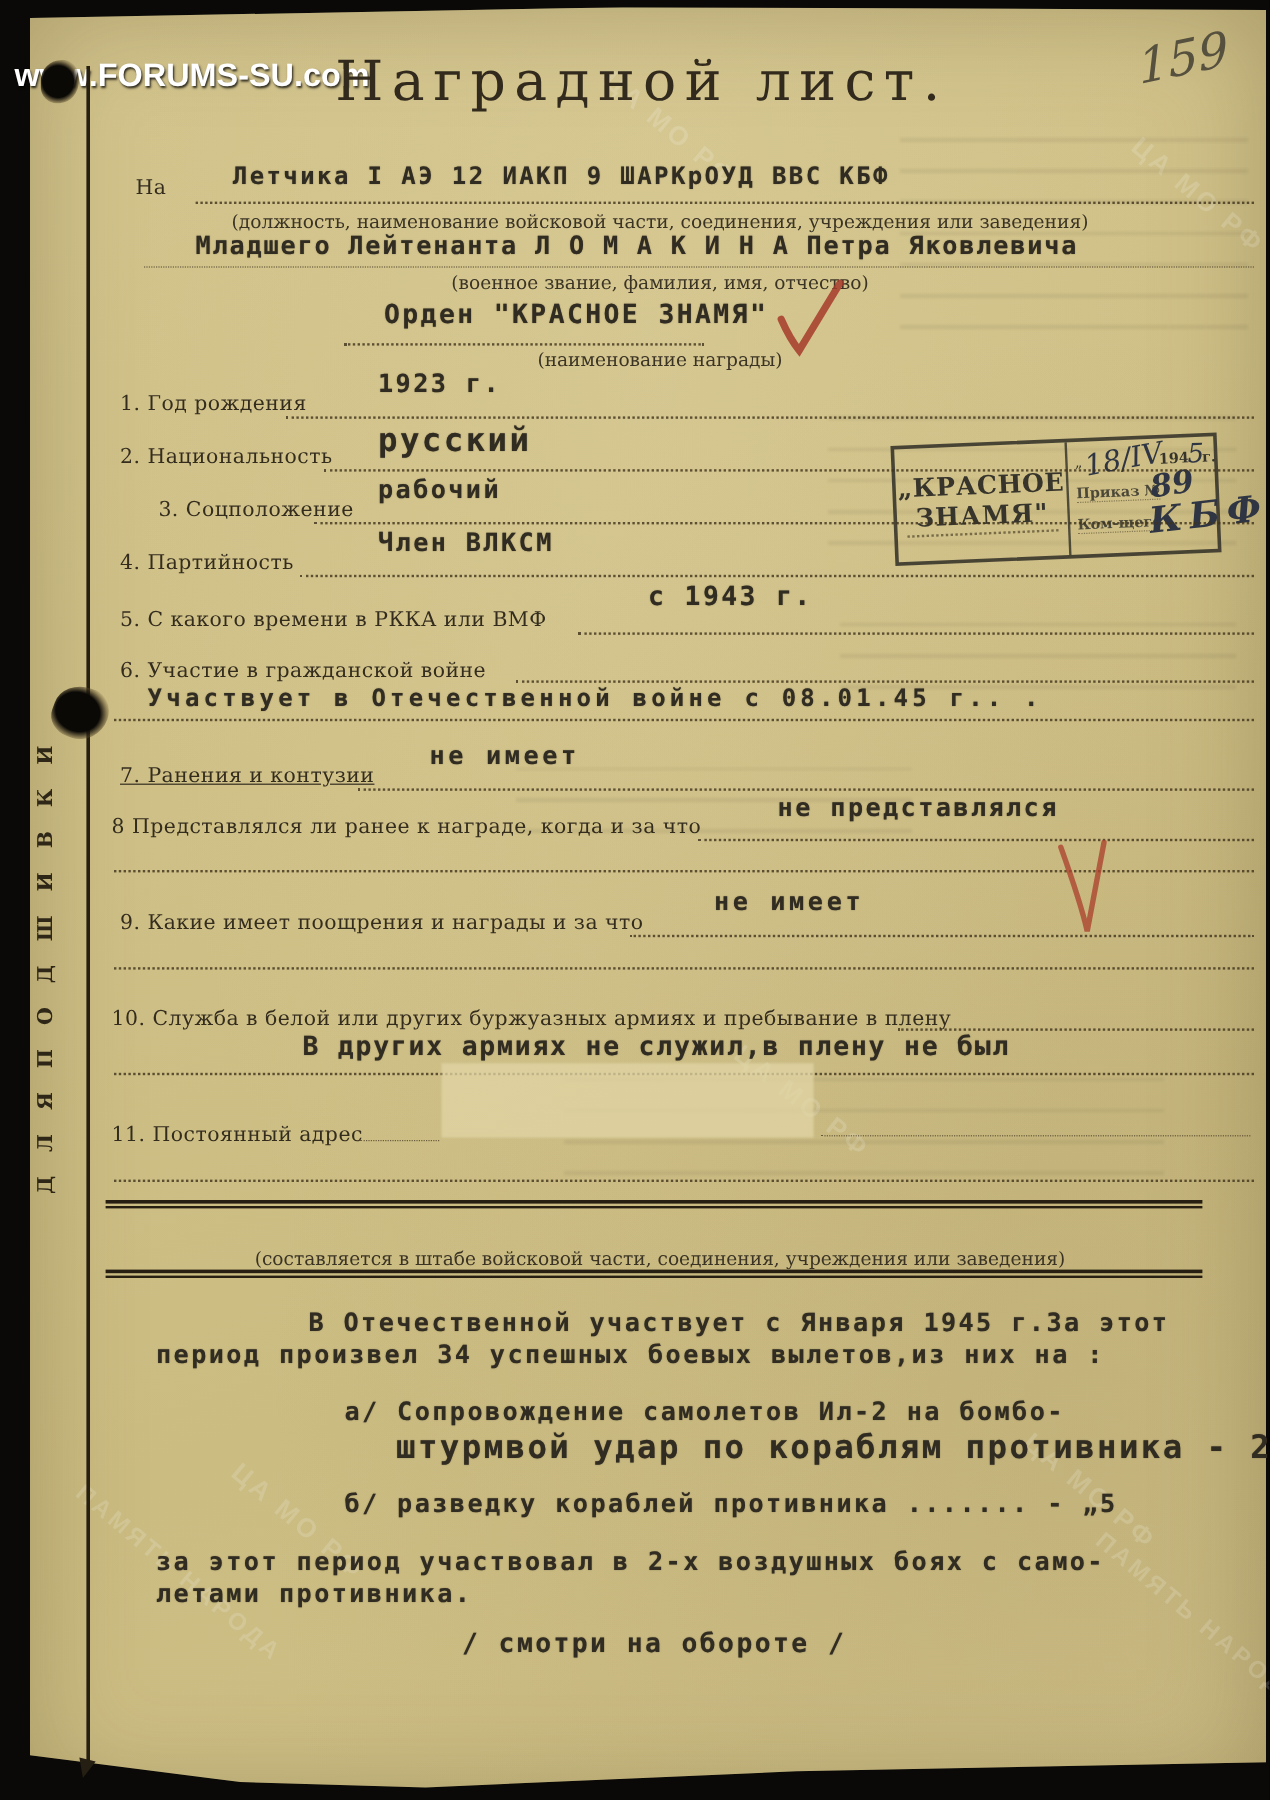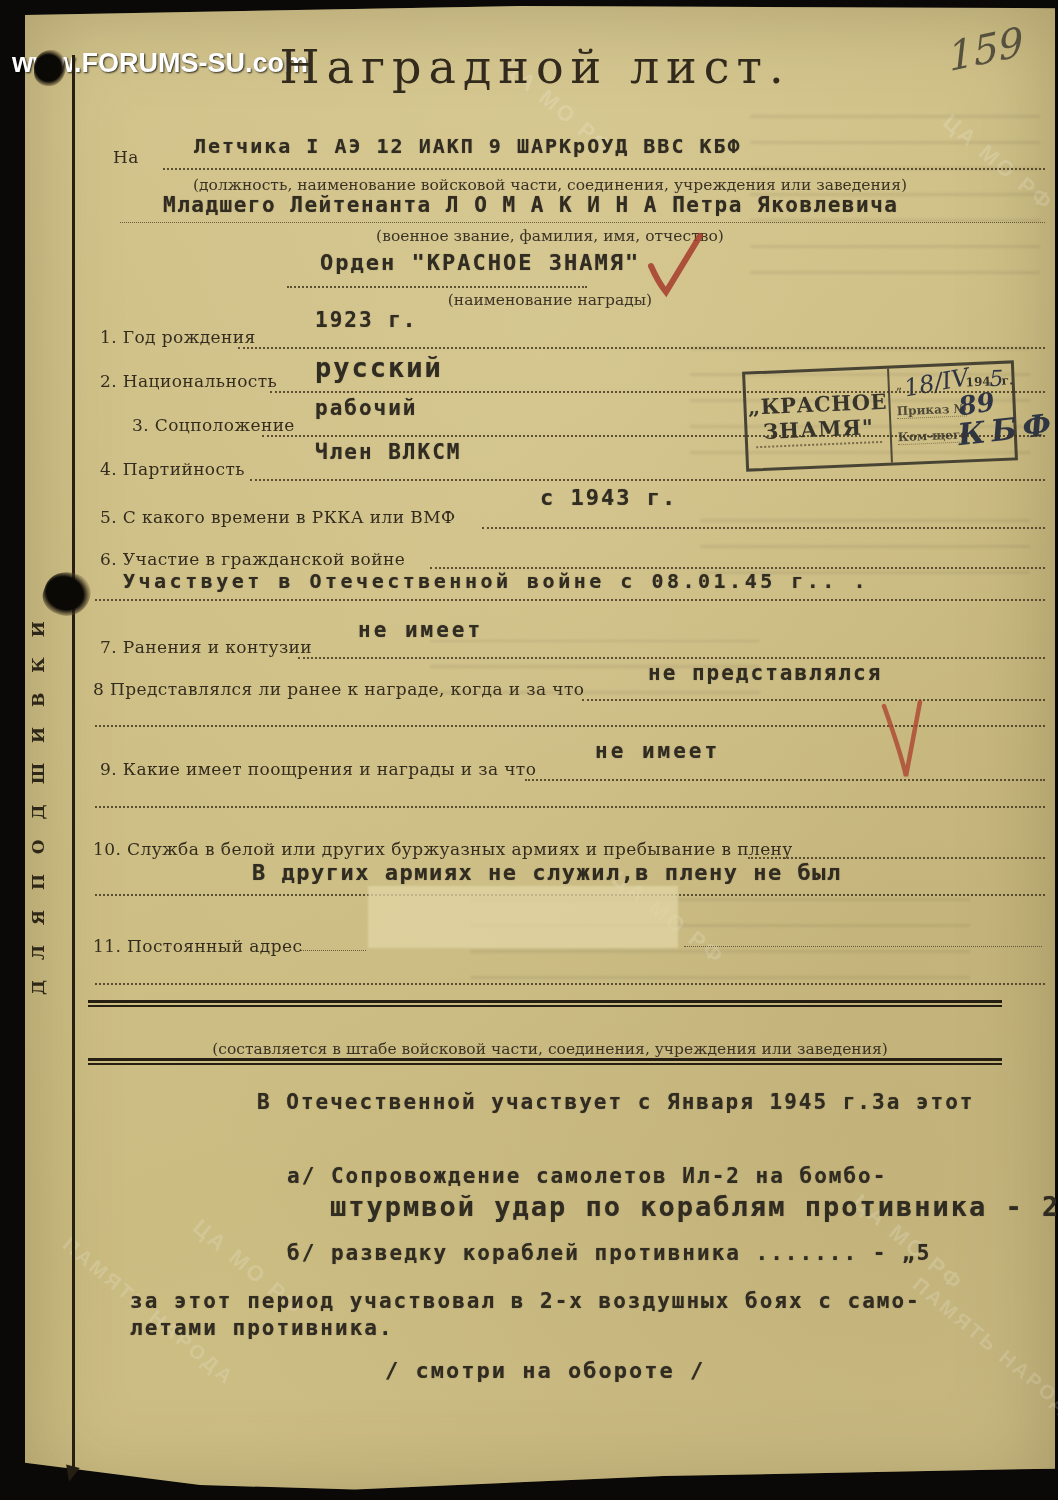--- a/index.html
+++ b/index.html
@@ -116,21 +116,21 @@
 
   <div class="abs lbl" style="left:100px;top:507px;">5. С какого времени в РККА или ВМФ</div>
   <div class="abs typed" style="left:540px;top:485px;font-size:22px;letter-spacing:2px;">с 1943 г.</div>
   <div class="abs dot" style="left:482px;top:527px;width:563px;"></div>
 
   <div class="abs lbl" style="left:100px;top:549px;">6. Участие в гражданской войне</div>
   <div class="abs dot" style="left:430px;top:567px;width:615px;"></div>
   <div class="abs typed" style="left:123px;top:569px;font-size:20px;letter-spacing:3.5px;">Участвует в Отечественной войне с 08.01.45 г.. .</div>
   <div class="abs dot" style="left:95px;top:599px;width:950px;"></div>
 
-  <div class="abs lbl" style="left:100px;top:637px;">7. Ранения и контузии</div>
+  <div class="abs lbl" style="left:100px;top:637px;text-decoration:underline;">7. Ранения и контузии</div>
   <div class="abs typed" style="left:358px;top:618px;font-size:21px;letter-spacing:3px;">не имеет</div>
   <div class="abs dot" style="left:298px;top:657px;width:747px;"></div>
 
   <div class="abs lbl" style="left:93px;top:679px;">8 Представлялся ли ранее к награде, когда и за что</div>
   <div class="abs typed" style="left:648px;top:661px;font-size:21px;letter-spacing:2px;">не представлялся</div>
   <div class="abs dot" style="left:582px;top:699px;width:463px;"></div>
   <div class="abs dot" style="left:95px;top:725px;width:950px;"></div>
 
   <div class="abs lbl" style="left:100px;top:759px;">9. Какие имеет поощрения и награды и за что</div>
   <div class="abs typed" style="left:595px;top:739px;font-size:21px;letter-spacing:3px;">не имеет</div>
@@ -153,19 +153,20 @@
   <div class="abs dotfine" style="left:684px;top:946px;width:358px;"></div>
   <div class="abs dot" style="left:95px;top:983px;width:950px;"></div>
 
   <div class="abs rule" style="left:88px;top:1000px;width:914px;height:2.5px;"></div>
   <div class="abs rule" style="left:88px;top:1005px;width:914px;height:1.5px;"></div>
   <div class="abs cap" style="left:170px;top:1040px;width:760px;">(составляется в штабе войсковой части, соединения, учреждения или заведения)</div>
   <div class="abs rule" style="left:88px;top:1058px;width:914px;height:2.5px;"></div>
   <div class="abs rule" style="left:88px;top:1063px;width:914px;height:1.5px;"></div>
 
   <div class="abs typed" style="left:257px;top:1090px;font-size:21px;letter-spacing:2px;">В Отечественной участвует с Января 1945 г.За этот</div>
+  <div class="abs typed" style="left:130px;top:1117px;font-size:21px;letter-spacing:2px;">период произвел 34 успешных боевых вылетов,из них на :</div>
   <div class="abs typed" style="left:287px;top:1164px;font-size:21px;letter-spacing:2px;">а/ Сопровождение самолетов Ил-2 на бомбо-</div>
   <div class="abs typed" style="left:330px;top:1191px;font-size:27px;letter-spacing:2px;">штурмвой удар по кораблям противника - 29</div>
   <div class="abs typed" style="left:287px;top:1241px;font-size:21px;letter-spacing:2px;">б/ разведку кораблей противника ....... - „5</div>
   <div class="abs typed" style="left:130px;top:1289px;font-size:21px;letter-spacing:2px;">за этот период участвовал в 2-х воздушных боях с само-</div>
   <div class="abs typed" style="left:130px;top:1316px;font-size:21px;letter-spacing:2px;">летами противника.</div>
   <div class="abs typed" style="left:385px;top:1358px;font-size:22px;letter-spacing:2px;">/ смотри на обороте /</div>
 </div>
 
 </body></html>

